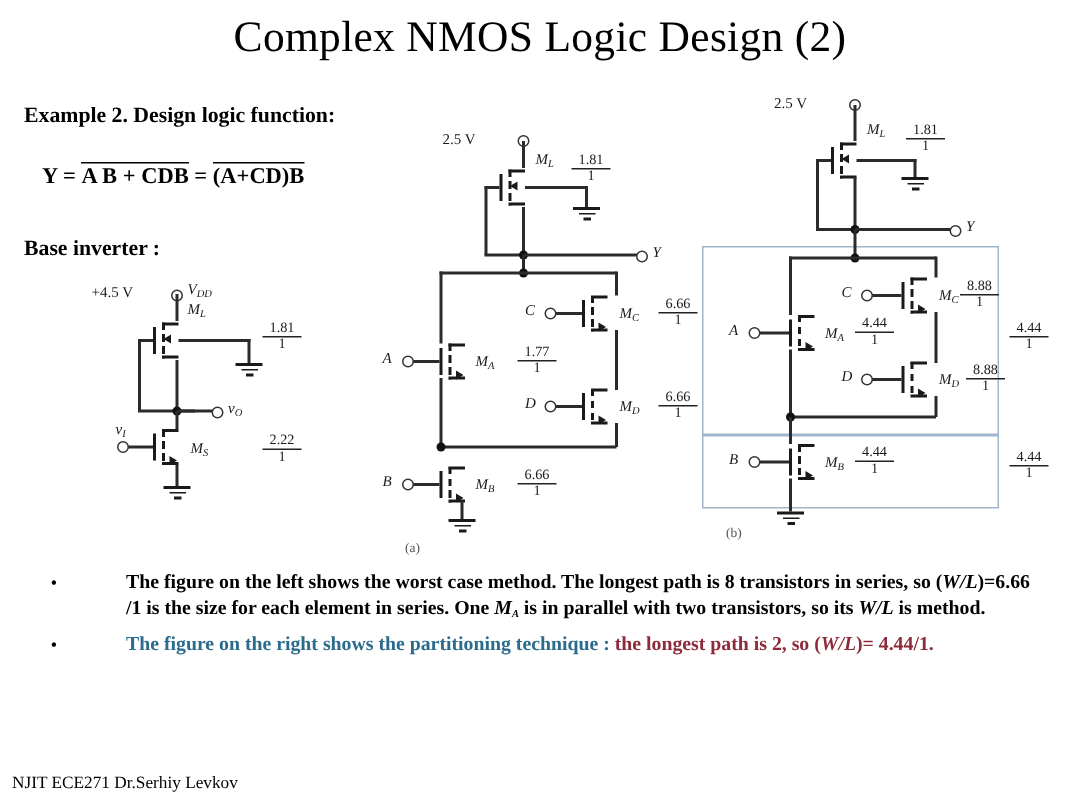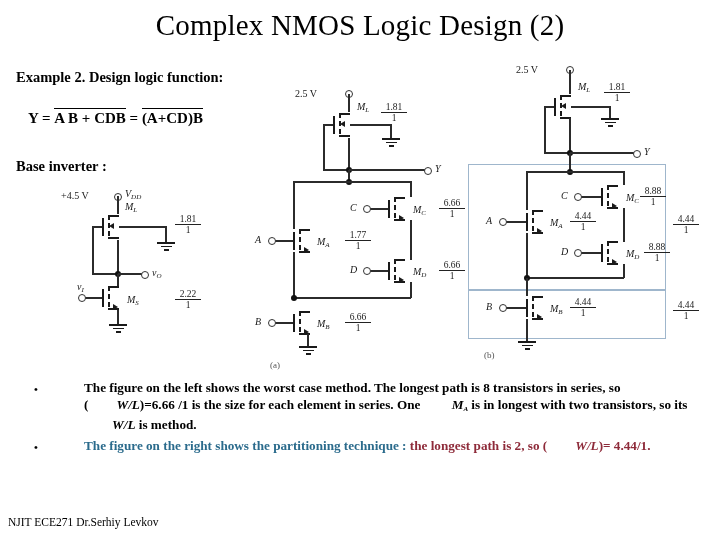--- a/index.html
+++ b/index.html
@@ -65,21 +65,21 @@
 
   .fignum{position:absolute;font-size:9px;color:#555;}
 
   .partbox{position:absolute;border:1px solid #9fb6cc;}
 
   
   #bullets{left:26px;top:380px;width:670px;}
   .bullet{position:relative;padding-left:58px;margin-bottom:4px;
     font-size:13.2px;line-height:16.6px;font-weight:bold;}
   .bullet .dot{position:absolute;left:8px;top:1px;font-size:11px;}
-  .it{font-style:italic;margin-left:28px;}
+  .it{font-style:italic;}
   .teal{color:#2b6b8c;}
   .red{color:#8e2b3a;}
 
   
   #footer-left{left:8px;top:516px;font-size:11.5px;}
   #footer-right{right:10px;top:545px;font-size:10px;text-align:center;}
   #footer-right b{font-size:12px;}
 </style>
 </head>
 <body>
@@ -405,21 +405,21 @@
     <b>1</b>
   </div>
 
   <div class="fignum" style="left:16px;top:288px;">(b)</div>
 </div>
 
 <div class="abs" id="bullets">
 
   <div class="bullet">
     <span class="dot">•</span>
-    <span>The figure on the left shows the worst case method. The longest path is 8 transistors in series, so (</span><span class="it">W/L</span><span>)=6.66 /1 is the size for each element in series.  One  </span><span class="it">M<span class="sub">A</span></span><span>  is in longest with two transistors, so its </span><span class="it">W/L</span><span> is method.</span>
+    <span>The figure on the left shows the worst case method. The longest path is 8 transistors in series, so (</span><span class="it">W/L</span><span>)=6.66 /1 is the size for each element in series.  One  </span><span class="it">M<span class="sub">A</span></span><span>  is in parallel with two transistors, so its </span><span class="it">W/L</span><span> is method.</span>
   </div>
 
   <div class="bullet">
     <span class="dot">•</span>
     <span class="teal">The figure on the right shows the partitioning technique : </span><span class="red">the longest path is 2, so (</span><span class="red it">W/L</span><span class="red">)= 4.44/1.</span>
   </div>
 
 </div>
 
 <div class="abs" id="footer-left">NJIT  ECE271   Dr.Serhiy Levkov</div>

